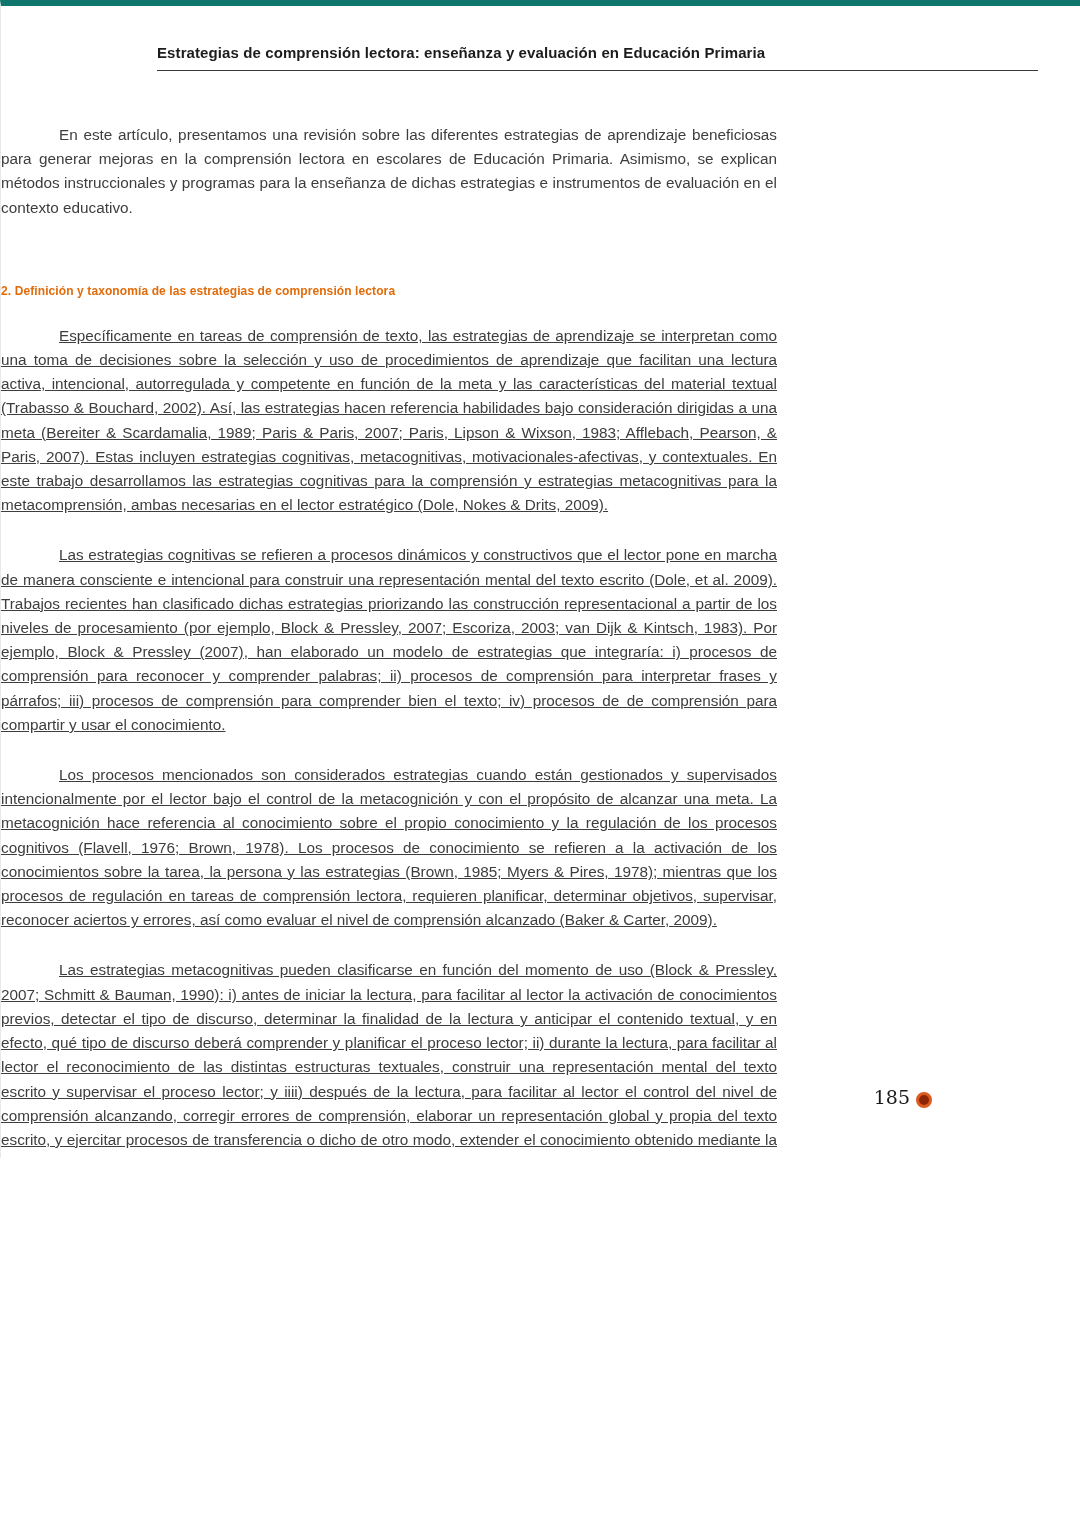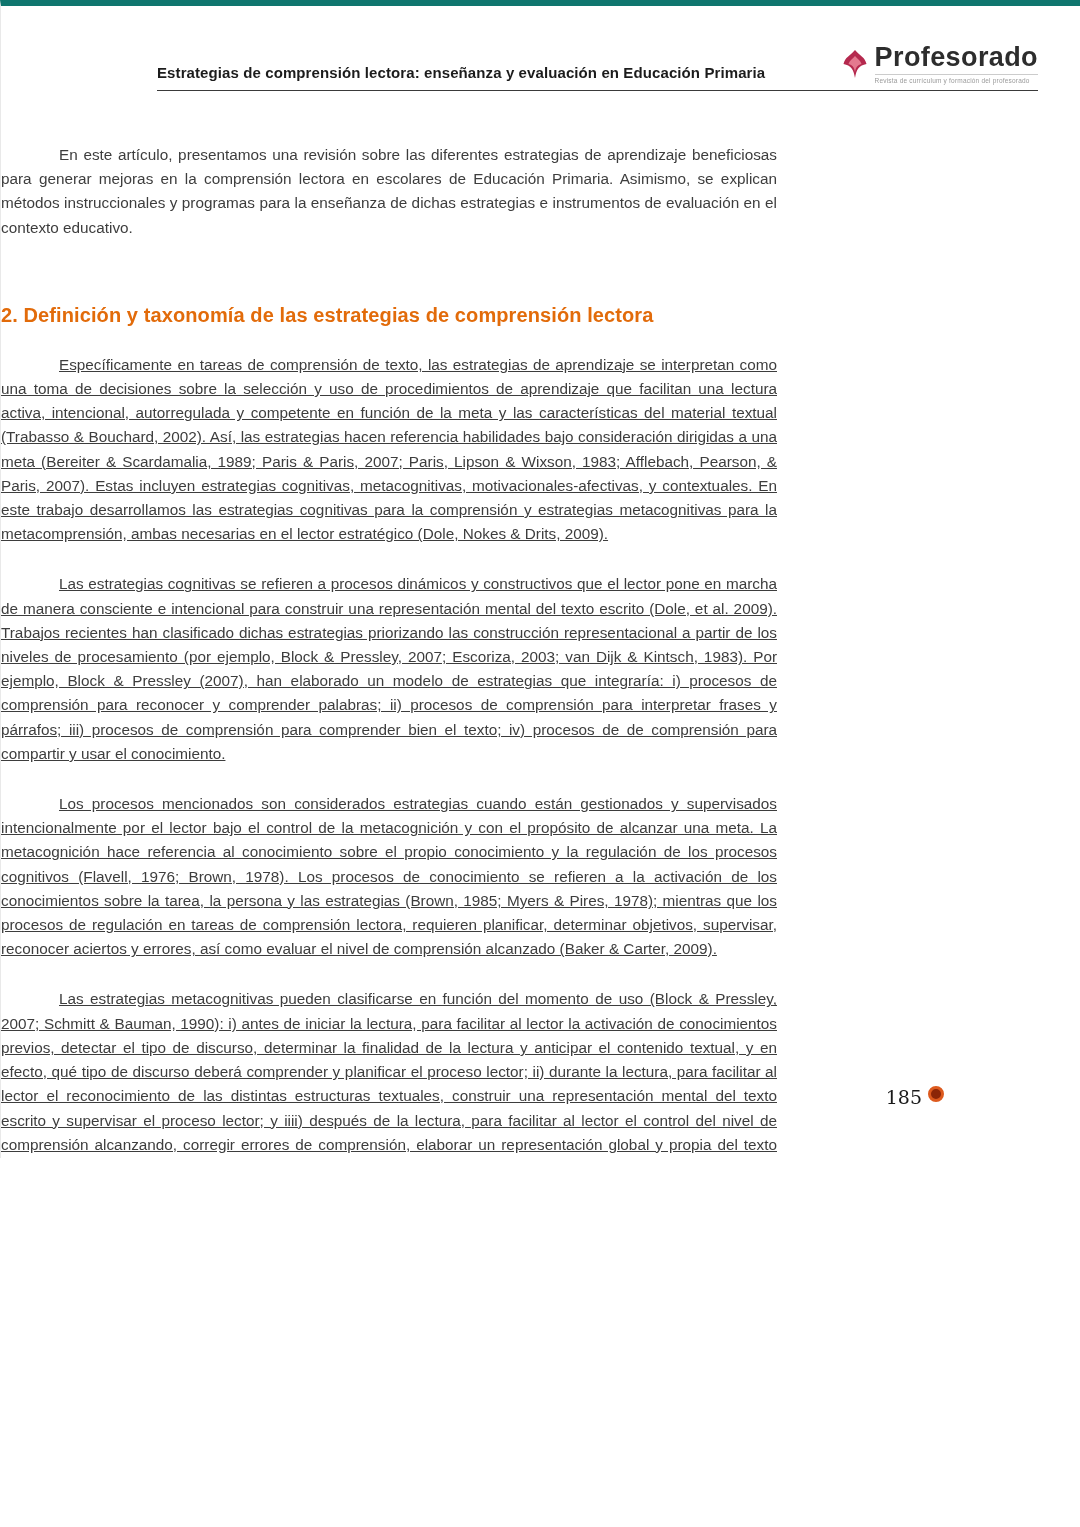--- a/index.html
+++ b/index.html
@@ -67,34 +67,34 @@
   }
   .para {
     font-size: 15.3px;
     line-height: 24.2px;
     text-align: justify;
     text-indent: 58px;
   }
   .abstract { margin-top: 52px; }
   .section-heading {
     margin-top: 64px;
-    font-size: 20px;
+    font-size: 12px;
     font-weight: bold;
     color: #e26b0a;
     letter-spacing: 0.1px;
   }
   .body-para { margin-top: 26px; text-decoration: underline; }
 
   
   .footer {
     position: absolute;
-    right: 136px;
+    right: 148px;
     bottom: 50px;
     display: flex;
-    align-items: flex-start;
+    align-items: flex-end;
     gap: 6px;
   }
   .page-number {
     font-family: "DejaVu Serif", serif;
     font-size: 19px;
     color: #1a1a1a;
   }
   .page-dot {
     width: 16px;
     height: 16px;
@@ -105,32 +105,20 @@
   }
 </style>
 </head>
 <body>
 
 <div class="page">
 
   <div class="header">
     <div class="running-head">Estrategias de comprensión lectora: enseñanza y evaluación en Educación Primaria</div>
 
-    <div class="logo">
-      <span class="logo-icon">
-        <svg width="34" height="34" viewBox="0 0 34 34" aria-hidden="true">
-          <path d="M17 3 C12 9 7 10 5.5 17 C13 18.5 15.5 22 17 31 C18.5 22 21 18.5 28.5 17 C27 10 22 9 17 3 Z" fill="#b5294e"></path>
-          <path d="M17 9 C14 12.5 11.5 13.5 10.5 17 C14.5 18 16 20 17 25 C18 20 19.5 18 23.5 17 C22.5 13.5 20 12.5 17 9 Z" fill="#e4798f"></path>
-        </svg>
-      </span>
-      <span class="logo-text-wrap">
-        <span class="logo-name">Profesorado</span>
-        <span class="logo-subtitle">Revista de currículum y formación del profesorado</span>
-      </span>
-    </div>
   </div>
 
   <div class="article-body">
     <p class="para abstract">En este artículo, presentamos una revisión sobre las diferentes estrategias de aprendizaje beneficiosas para generar mejoras en la comprensión lectora en escolares de Educación Primaria. Asimismo, se explican métodos instruccionales y programas para la enseñanza de dichas estrategias e instrumentos de evaluación en el contexto educativo.</p>
 
     <h2 class="section-heading">2.  Definición y taxonomía de las estrategias de comprensión lectora</h2>
 
     <p class="para body-para">Específicamente en tareas de comprensión de texto, las estrategias de aprendizaje se interpretan como una toma de decisiones sobre la selección y uso de procedimientos de aprendizaje que facilitan una lectura activa, intencional, autorregulada y competente en función de la meta y las características del material textual (Trabasso &amp; Bouchard, 2002). Así, las estrategias hacen referencia habilidades bajo consideración dirigidas a una meta (Bereiter &amp; Scardamalia, 1989; Paris &amp; Paris, 2007; Paris, Lipson &amp; Wixson, 1983; Afflebach, Pearson, &amp; Paris, 2007). Estas incluyen estrategias cognitivas, metacognitivas, motivacionales-afectivas, y contextuales. En este trabajo desarrollamos las estrategias cognitivas para la comprensión y estrategias metacognitivas para la metacomprensión, ambas necesarias en el lector estratégico (Dole, Nokes &amp; Drits, 2009).</p>
 
     <p class="para body-para">Las estrategias cognitivas se refieren a procesos dinámicos y constructivos que el lector pone en marcha de manera consciente e intencional para construir una representación mental del texto escrito (Dole, et al. 2009). Trabajos recientes han clasificado dichas estrategias priorizando las construcción representacional a partir de los niveles de procesamiento (por ejemplo, Block &amp; Pressley, 2007; Escoriza, 2003; van Dijk &amp; Kintsch, 1983). Por ejemplo, Block &amp; Pressley (2007), han elaborado un modelo de estrategias que integraría: i) procesos de comprensión para reconocer y comprender palabras; ii) procesos de comprensión para interpretar frases y párrafos; iii) procesos de comprensión para comprender bien el texto; iv) procesos de de comprensión para compartir y usar el conocimiento.</p>

